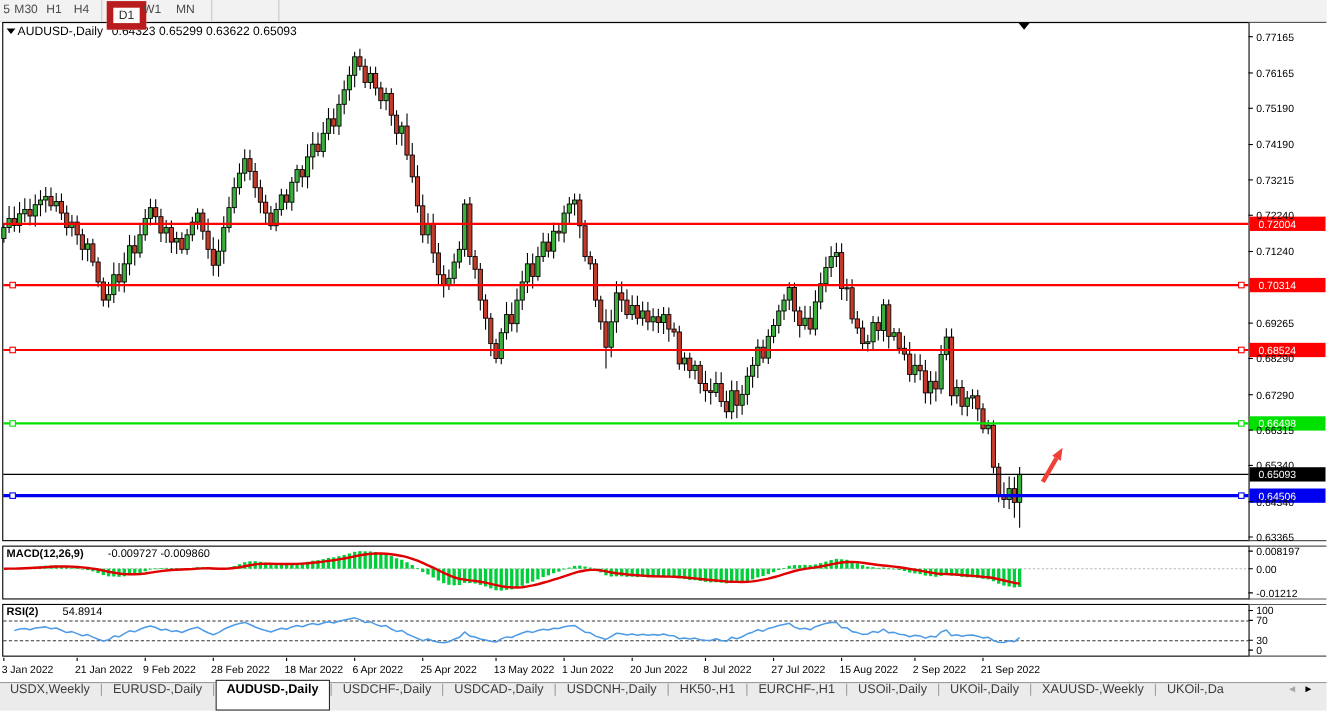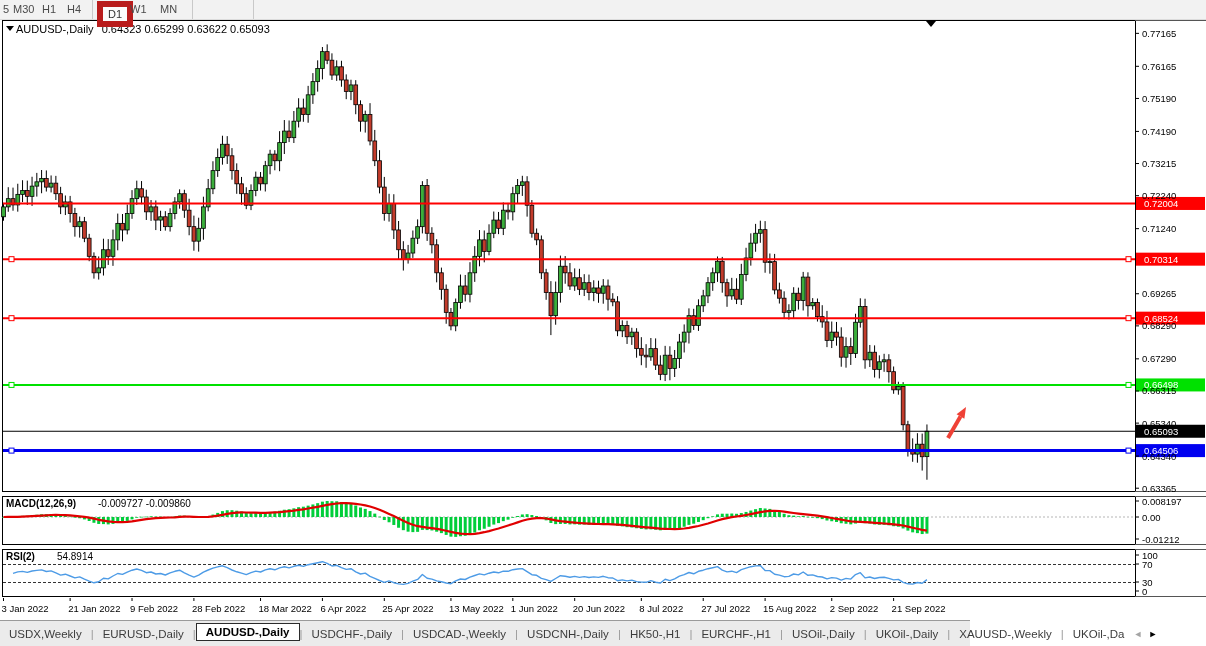--- a/index.html
+++ b/index.html
@@ -13,22 +13,22 @@
              background:#fbfbfb;border:6px solid #b91c1c;color:#333}
   .vsep{position:absolute;top:0;height:19px;width:1px;background:#c9c9c9}
   
   .chart-title{position:absolute;left:16px;top:23px;font-size:11px;font-weight:normal;color:#000;z-index:20}
   .chart-title span{margin-right:8px}
   .dd-tri{position:absolute;left:6px;top:26px;width:0;height:0;border-left:4px solid transparent;
           border-right:4px solid transparent;border-top:5px solid #000;z-index:20}
   .ind-label{position:absolute;font-size:10px;color:#000;z-index:20}
   .ind-label b{font-weight:bold;margin-right:22px}
   
-  .tabbar{position:absolute;left:0;bottom:0;width:970px;height:25px;background:#ebebeb;
-          border-top:1px solid #9a9a9a;display:flex;align-items:center;z-index:30;
+  .tabbar{position:absolute;left:0;bottom:0;width:1206px;height:25px;background:#ebebeb;
+          border-top:1px solid #9a9a9a;display:flex;z-index:30;
           font-size:11.5px;color:#3c3c3c;white-space:nowrap}
   .tab{padding:0 9px;cursor:default}
   .tab-div{color:#9a9a9a}
   .tab-active{background:#fff;border:1px solid #2b2b2b;font-weight:bold;color:#000;
               padding:2px 9px;margin-top:-3px}
   .tab-arrows{margin-left:auto;padding-right:6px;font-size:9px;letter-spacing:6px}
   .arr-dis{color:#a5a5a5}
   .arr-en{color:#000}
   svg{position:absolute;left:0;top:0;z-index:10}
 </style>
@@ -765,21 +765,21 @@
 
 <div class="tabbar" id="tabbar">
     <span class="tab">USDX,Weekly</span>
     <span class="tab-div">|</span>
     <span class="tab">EURUSD-,Daily</span>
     <span class="tab-div">|</span>
     <span class="tab tab-active">AUDUSD-,Daily</span>
     <span class="tab-div">|</span>
     <span class="tab">USDCHF-,Daily</span>
     <span class="tab-div">|</span>
-    <span class="tab">USDCAD-,Weekly</span>
+    <span class="tab">USDCAD-,Daily</span>
     <span class="tab-div">|</span>
     <span class="tab">USDCNH-,Daily</span>
     <span class="tab-div">|</span>
     <span class="tab">HK50-,H1</span>
     <span class="tab-div">|</span>
     <span class="tab">EURCHF-,H1</span>
     <span class="tab-div">|</span>
     <span class="tab">USOil-,Daily</span>
     <span class="tab-div">|</span>
     <span class="tab">UKOil-,Daily</span>

